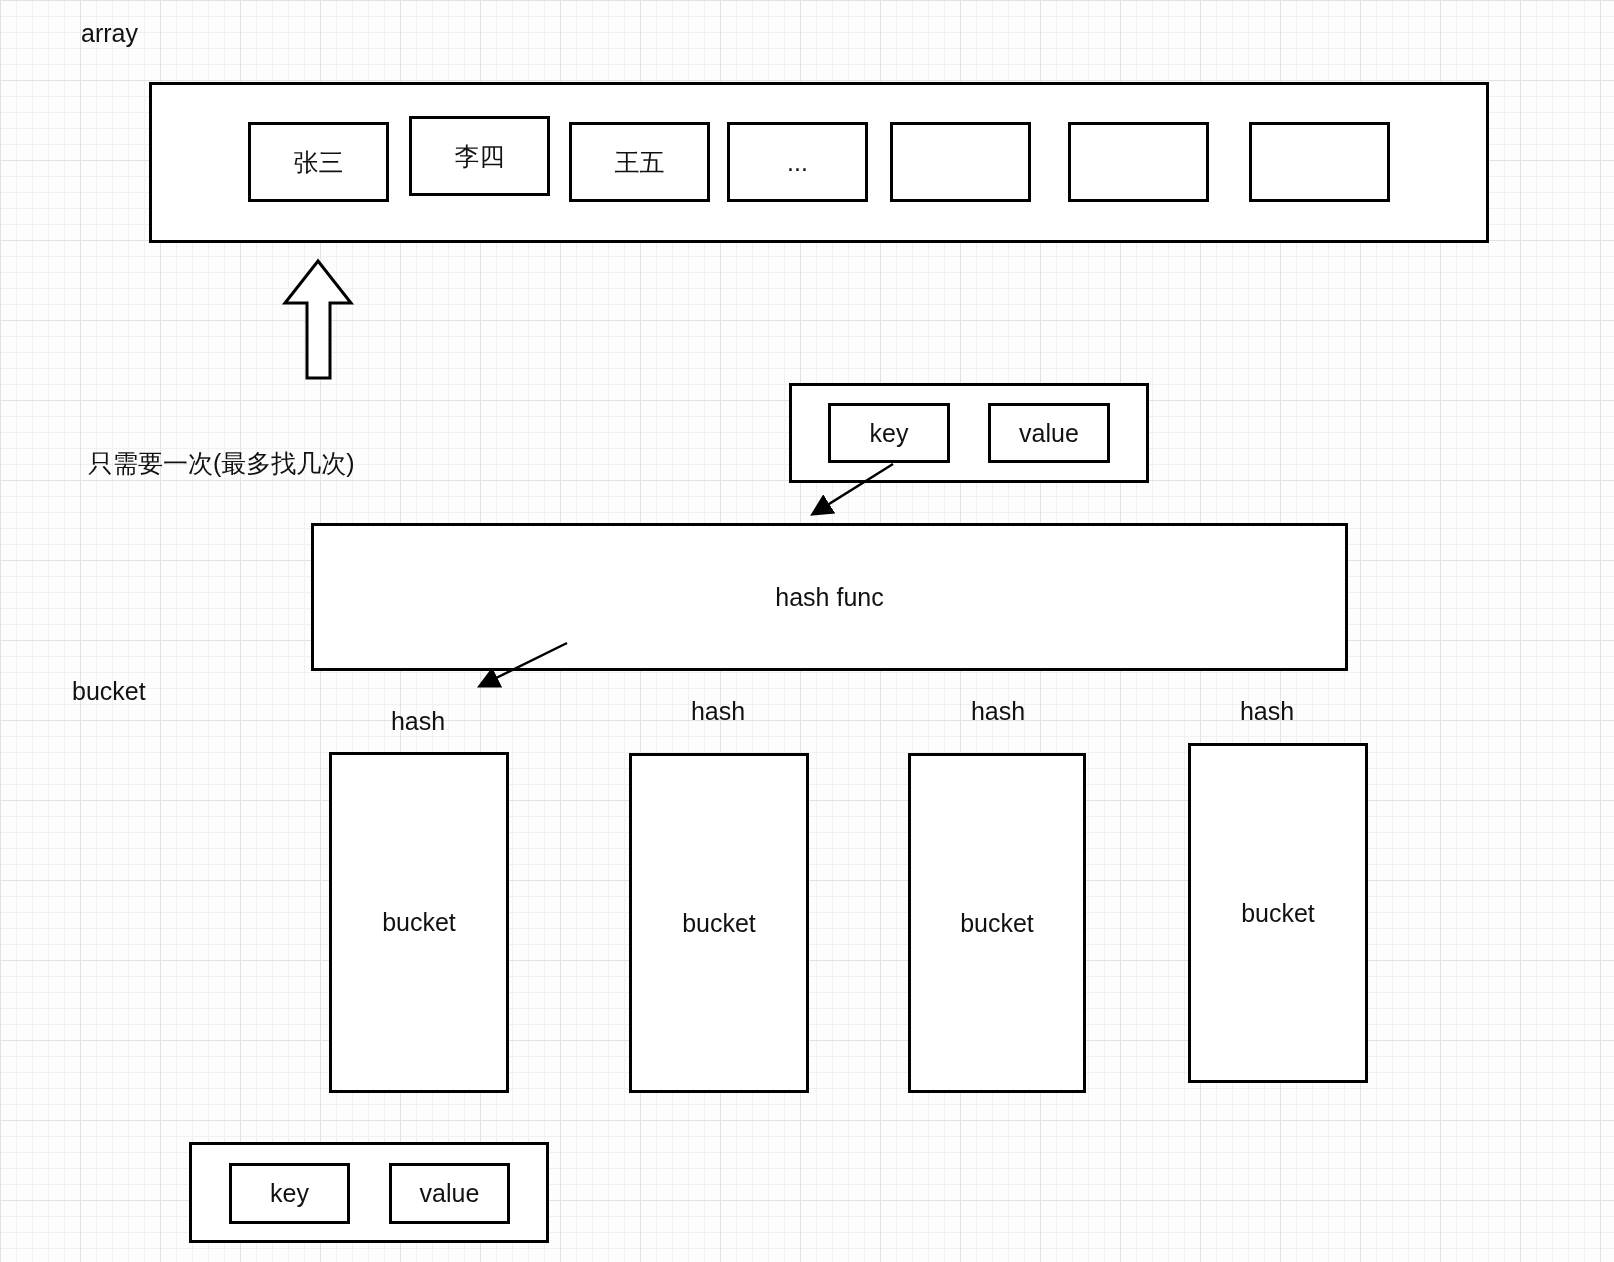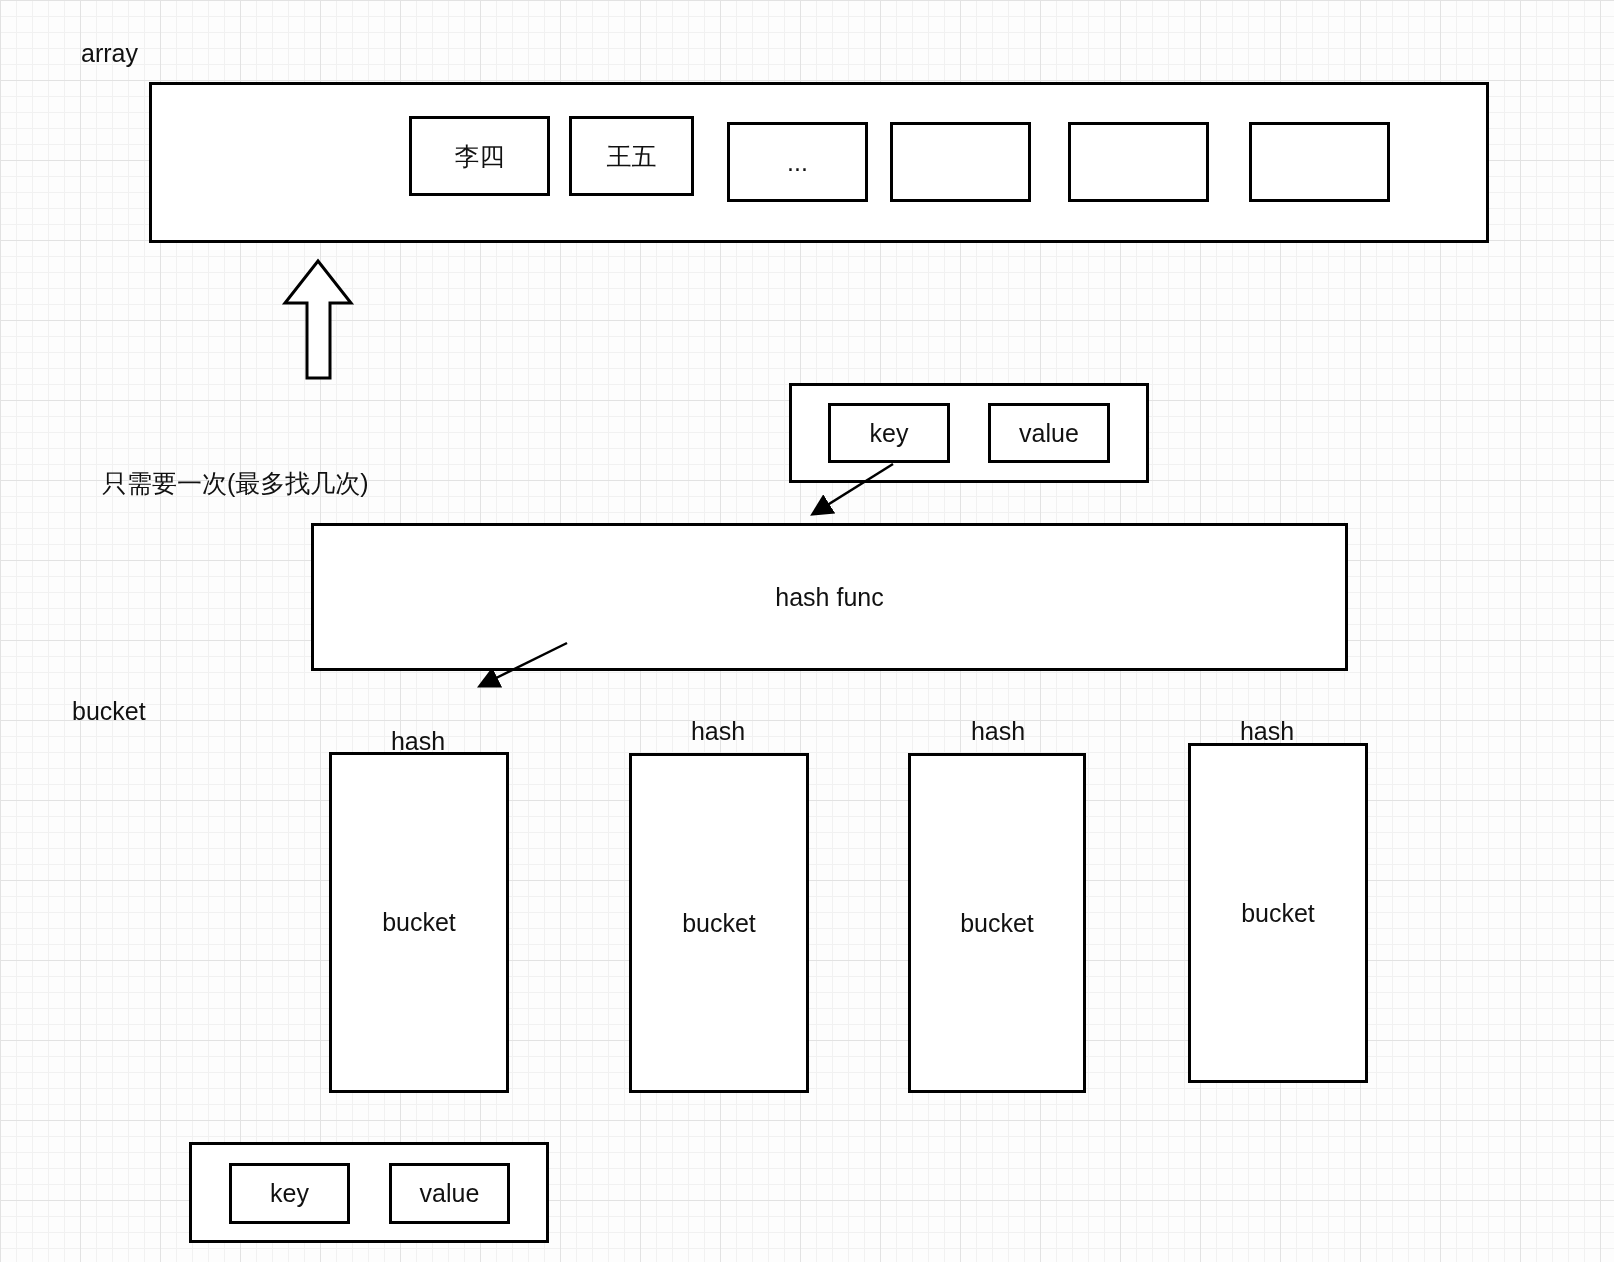--- a/index.html
+++ b/index.html
@@ -29,61 +29,63 @@
   .center-flex {
     display: flex;
     align-items: center;
     justify-content: center;
   }
   .lbl {
     position: absolute;
     font-size: 25px;
     line-height: 1.1;
     white-space: nowrap;
-    margin-top: 20px;
   }
   .cell-text, .inner-text { font-size: 25px; }
   .centered-x { transform: translateX(-50%); }
   svg.overlay {
     position: absolute;
     left: 0; top: 0;
     width: 1614px;
     height: 1262px;
     pointer-events: none;
   }
 </style>
 </head>
 <body>
 
 <div class="canvas">
 
   <div class="lbl" style="left:81px; top:20px;">array</div>
 
   <div class="box" style="left:149px; top:82px; width:1340px; height:161px;"></div>
 
+  <div class="box center-flex" style="left:248px;  top:122px; width:141px; height:80px;">
+    <span class="cell-text">张三</span>
+  </div>
   <div class="box center-flex" style="left:409px;  top:116px; width:141px; height:80px;">
     <span class="cell-text">李四</span>
   </div>
-  <div class="box center-flex" style="left:569px;  top:116px; width:125px; height:80px;align-items:center;">
+  <div class="box center-flex" style="left:569px;  top:122px; width:141px; height:80px;align-items:center;">
     <span class="cell-text">王五</span>
   </div>
   <div class="box center-flex" style="left:727px;  top:122px; width:141px; height:80px;">
     <span class="cell-text">...</span>
   </div>
   <div class="box center-flex" style="left:890px;  top:122px; width:141px; height:80px;">
     <span class="cell-text"></span>
   </div>
   <div class="box center-flex" style="left:1068px; top:122px; width:141px; height:80px;">
     <span class="cell-text"></span>
   </div>
   <div class="box center-flex" style="left:1249px; top:122px; width:141px; height:80px;">
     <span class="cell-text"></span>
   </div>
 
-  <div class="lbl" style="left:102px; top:450px;">只需要一次(最多找几次)</div>
+  <div class="lbl" style="left:88px; top:450px;">只需要一次(最多找几次)</div>
 
   <div class="box" style="left:789px; top:383px; width:360px; height:100px;"></div>
   <div class="box center-flex" style="left:828px; top:403px; width:122px; height:60px;">
     <span class="inner-text">key</span>
   </div>
   <div class="box center-flex" style="left:988px; top:403px; width:122px; height:60px;">
     <span class="inner-text">value</span>
   </div>
 
   <div class="box center-flex" style="left:311px; top:523px; width:1037px; height:148px;">

